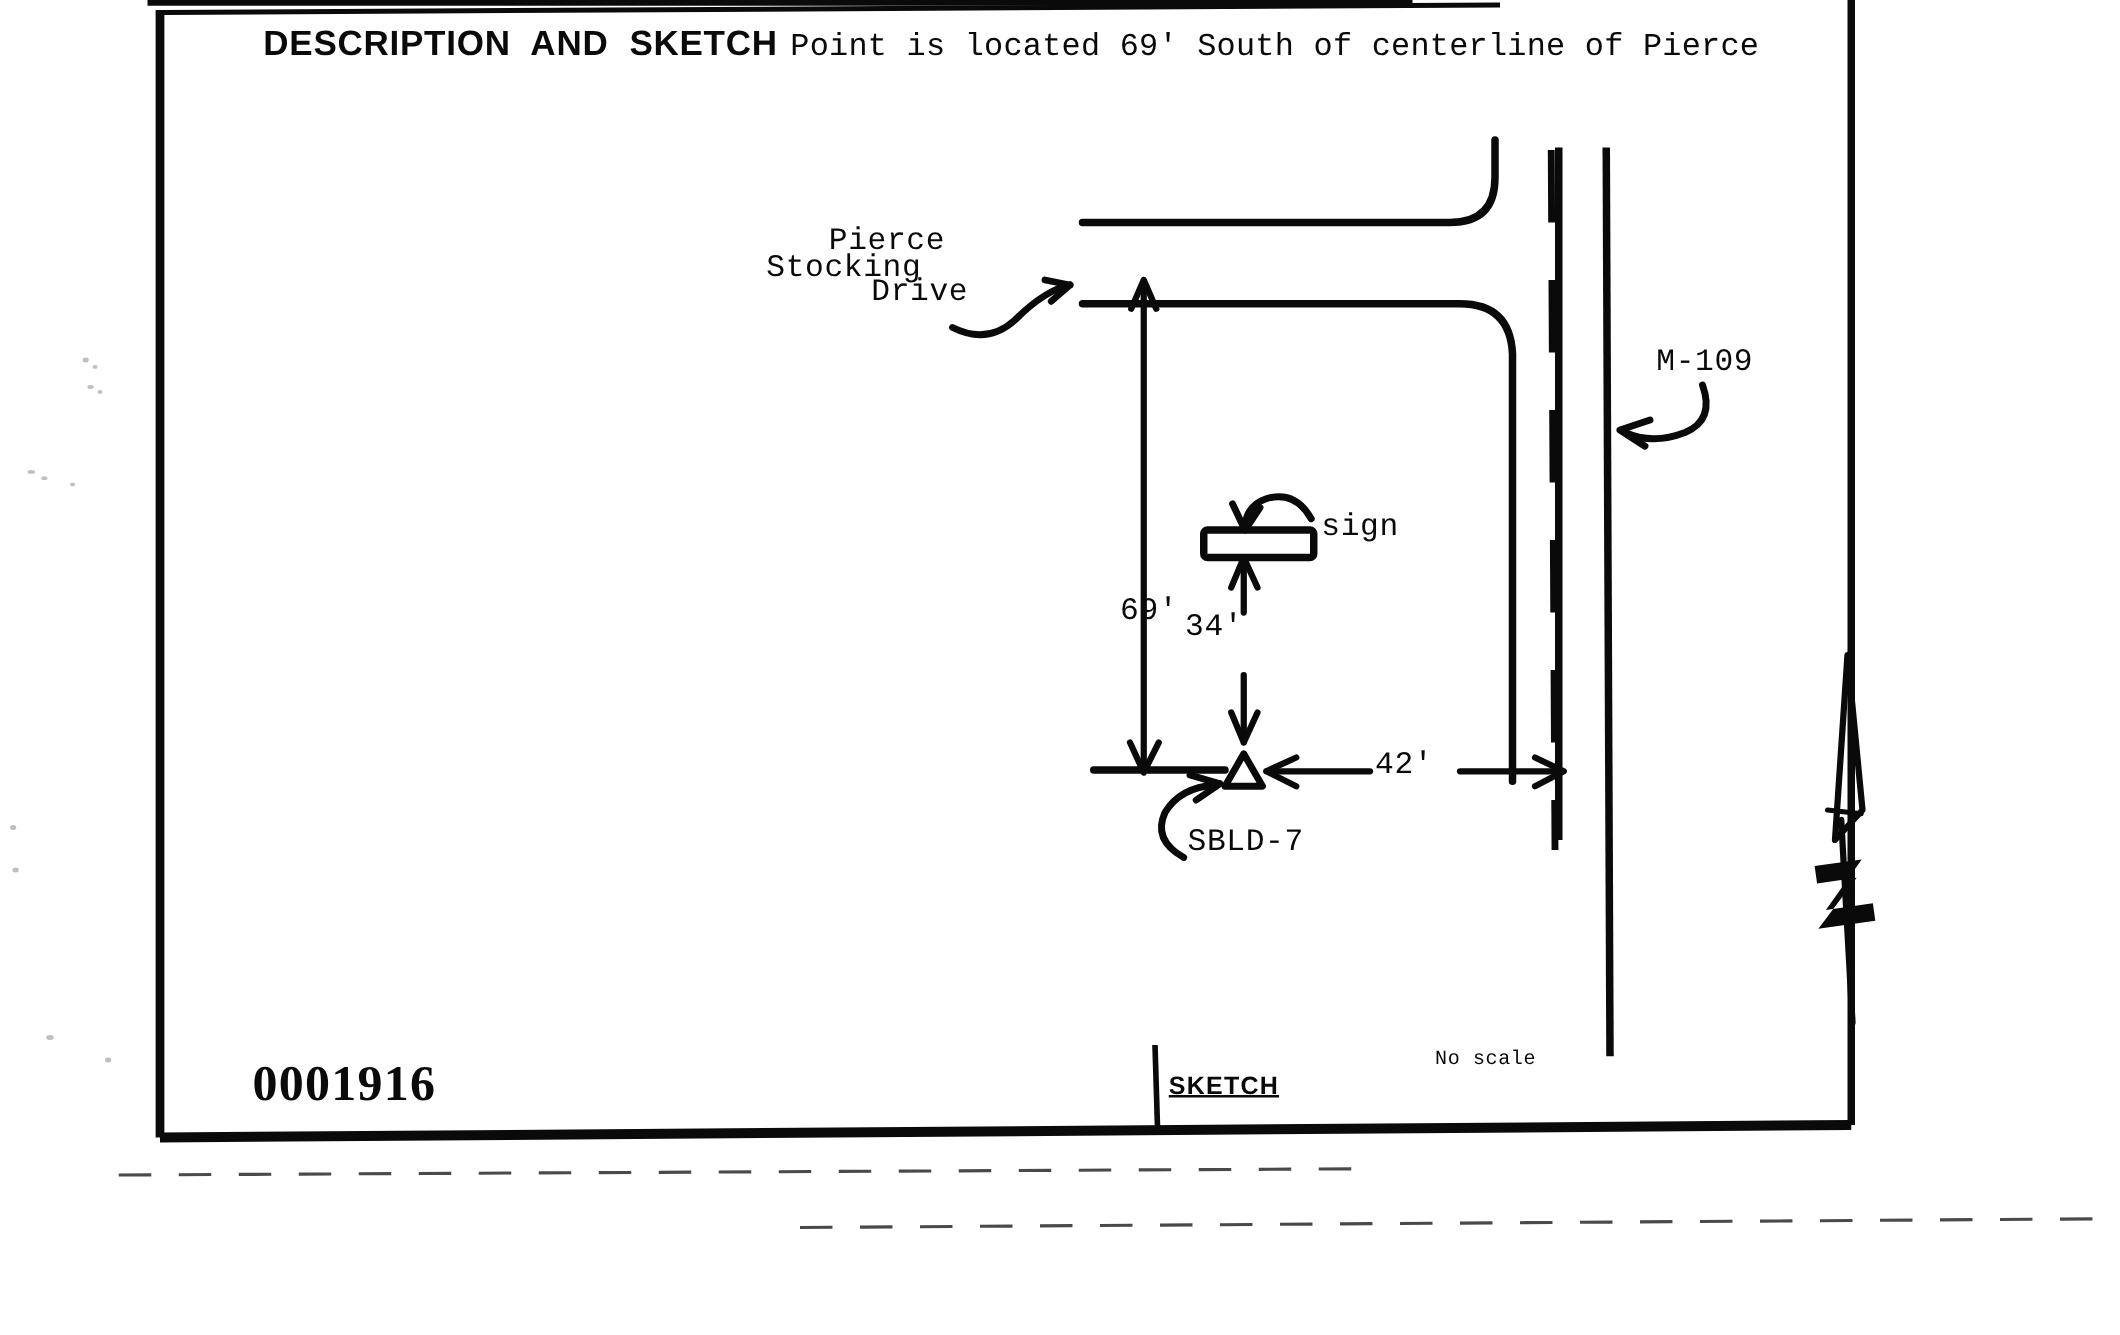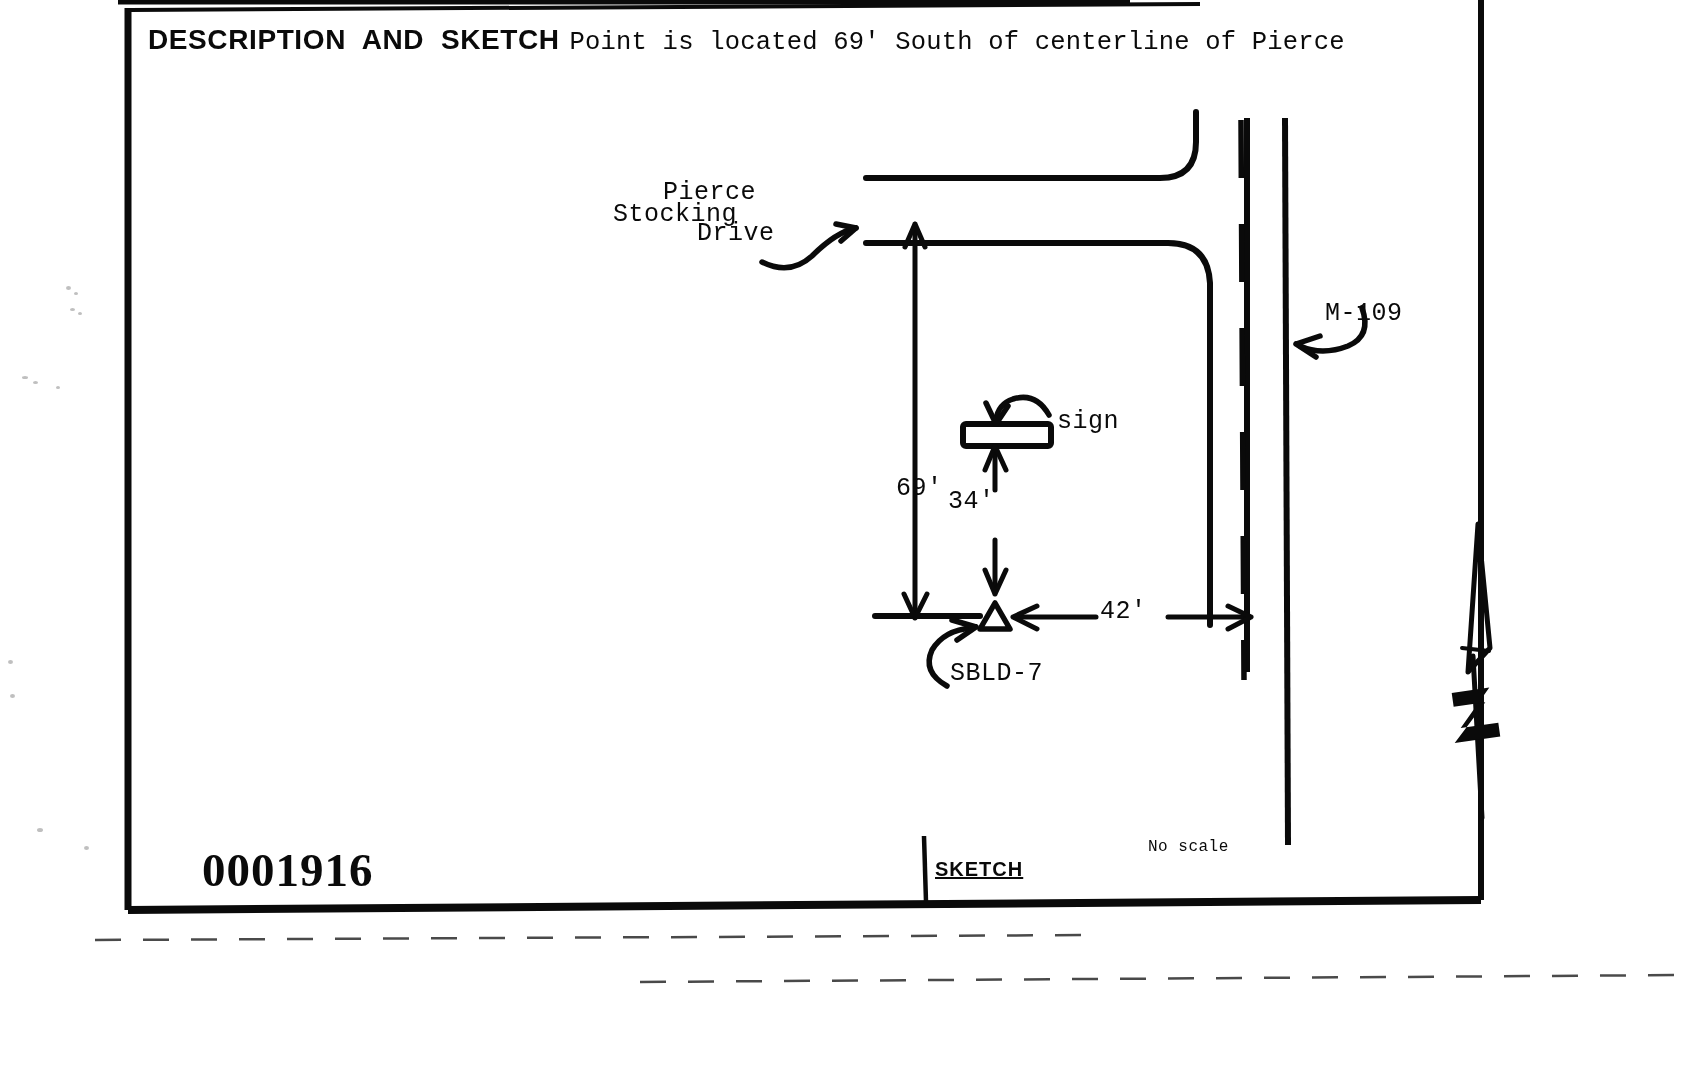--- a/index.html
+++ b/index.html
@@ -38,23 +38,24 @@
   .desc-block {
     position: absolute;
     left: 140px;
     top: 18px;
     width: 1330px;
   }
   .desc-line {
     white-space: pre;
     font-family: "Liberation Mono", "DejaVu Sans Mono", monospace;
     font-size: 25.5px;
-    line-height: 44px;
+    line-height: 33px;
     letter-spacing: 0.2px;
     color: #0a0a0a;
+    text-align: center;
   }
   .desc-heading {
     font-family: "Liberation Sans", sans-serif;
     font-weight: bold;
     font-size: 28px;
     letter-spacing: 0.6px;
     margin-right: 10px;
   }
   .desc-line.l1 { padding-left: 8px; }
   .desc-line.l2 { margin-top: -2px; }
@@ -67,41 +68,41 @@
     font-family: "Liberation Mono", "DejaVu Sans Mono", monospace;
     font-size: 25px;
     color: #0a0a0a;
     letter-spacing: 0.5px;
   }
 
   #lbl-pierce   { left: 663px; top: 178px; }
   #lbl-stocking { left: 613px; top: 200px; }
   #lbl-drive    { left: 697px; top: 219px; }
 
-  #lbl-m109   { left: 1325px; top: 275px; margin-top: 24px; }
+  #lbl-m109   { left: 1325px; top: 275px; }
   #lbl-sign   { left: 1057px; top: 407px; }
   #lbl-69     { left: 896px; top: 474px; }
   #lbl-34     { left: 948px; top: 487px; }
   #lbl-42     { left: 1100px; top: 597px; }
   #lbl-sbld   { left: 950px; top: 659px; }
 
   #lbl-noscale { left: 1148px; top: 838px; font-size: 16px; }
   #lbl-sketch  {
     left: 935px; top: 858px;
     font-family: "Liberation Sans", sans-serif;
     font-weight: bold;
     font-size: 20px;
     letter-spacing: 1px;
     text-decoration: underline;
   }
   #lbl-stamp {
     left: 202px; top: 843px;
     font-family: "Liberation Serif", serif;
     font-weight: bold;
-    font-size: 47px;
+    font-size: 40px;
     letter-spacing: 1px;
   }
 
   
   .speckle {
     position: absolute;
     background: #8a8a8a;
     border-radius: 50%;
     opacity: .55;
   }

